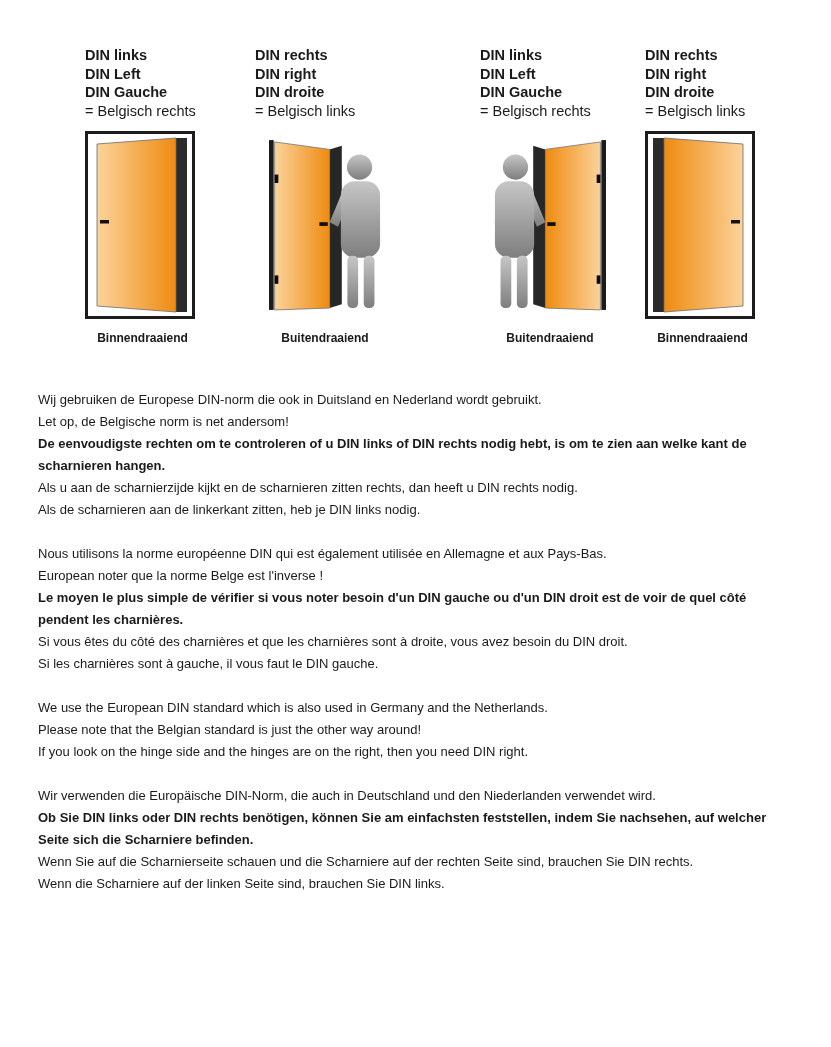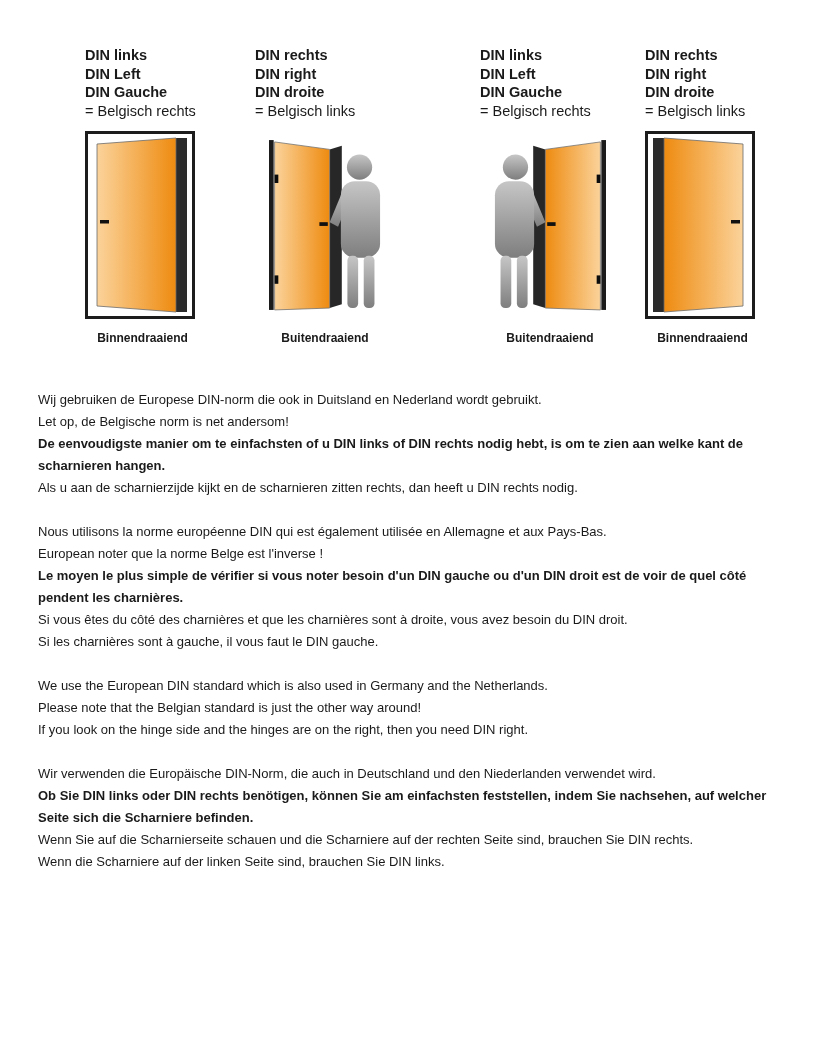--- a/index.html
+++ b/index.html
@@ -152,22 +152,23 @@
       <div class="caption narrow">Binnendraaiend</div>
     </div>
 
   </div>
 
   <div class="text-block">
 
     <div class="section">
       <div class="line">Wij gebruiken de Europese DIN-norm die ook in Duitsland en Nederland wordt gebruikt.</div>
       <div class="line">Let op, de Belgische norm is net andersom!</div>
-      <div class="line bold">De eenvoudigste manier om te einfachsten of u DIN links of DIN rechts nodig hebt, is om te zien aan welke kant de scharnieren hangen.</div>
+      <div class="line bold">De eenvoudigste rechten om te controleren of u DIN links of DIN rechts nodig hebt, is om te zien aan welke kant de scharnieren hangen.</div>
       <div class="line">Als u aan de scharnierzijde kijkt en de scharnieren zitten rechts, dan heeft u DIN rechts nodig.</div>
+      <div class="line">Als de scharnieren aan de linkerkant zitten, heb je DIN links nodig.</div>
     </div>
 
     <div class="section">
       <div class="line">Nous utilisons la norme européenne DIN qui est également utilisée en Allemagne et aux Pays-Bas.</div>
       <div class="line">European noter que la norme Belge est l'inverse !</div>
       <div class="line bold">Le moyen le plus simple de vérifier si vous noter besoin d'un DIN gauche ou d'un DIN droit est de voir de quel côté pendent les charnières.</div>
       <div class="line">Si vous êtes du côté des charnières et que les charnières sont à droite, vous avez besoin du DIN droit.</div>
       <div class="line">Si les charnières sont à gauche, il vous faut le DIN gauche.</div>
     </div>
 

